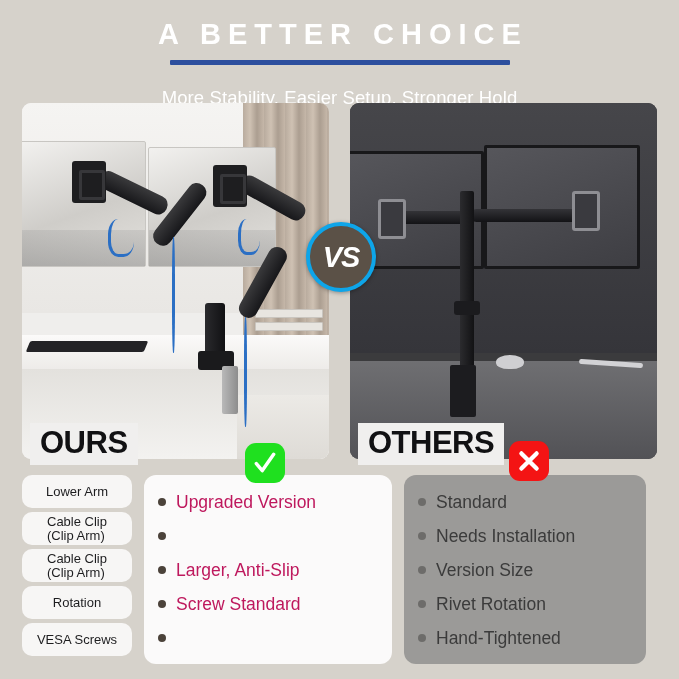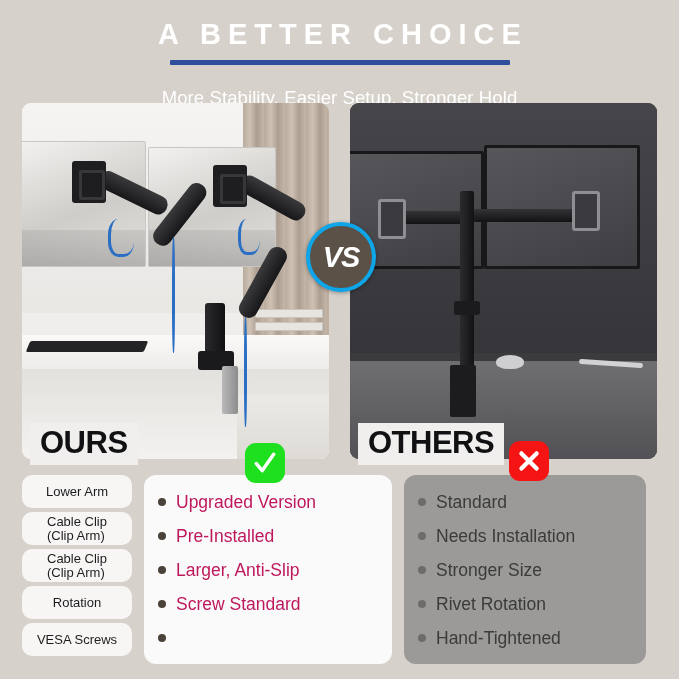--- a/index.html
+++ b/index.html
@@ -387,21 +387,20 @@
     <div class="label-pill">VESA Screws</div>
   </div>
 
   <div class="list-panel list-ours">
     <div class="feat">
       <span class="bullet"></span>
       <span>Upgraded Version</span>
     </div>
     <div class="feat">
       <span class="bullet"></span>
-      <span>Pre-Installed</span>
     </div>
     <div class="feat">
       <span class="bullet"></span>
       <span>Larger, Anti-Slip</span>
     </div>
     <div class="feat">
       <span class="bullet"></span>
       <span>Screw Standard</span>
     </div>
     <div class="feat">
@@ -413,21 +412,21 @@
     <div class="feat">
       <span class="bullet"></span>
       <span>Standard</span>
     </div>
     <div class="feat">
       <span class="bullet"></span>
       <span>Needs Installation</span>
     </div>
     <div class="feat">
       <span class="bullet"></span>
-      <span>Stronger Size</span>
+      <span>Version Size</span>
     </div>
     <div class="feat">
       <span class="bullet"></span>
       <span>Rivet Rotation</span>
     </div>
     <div class="feat">
       <span class="bullet"></span>
       <span>Hand-Tightened</span>
     </div>
   </div>

